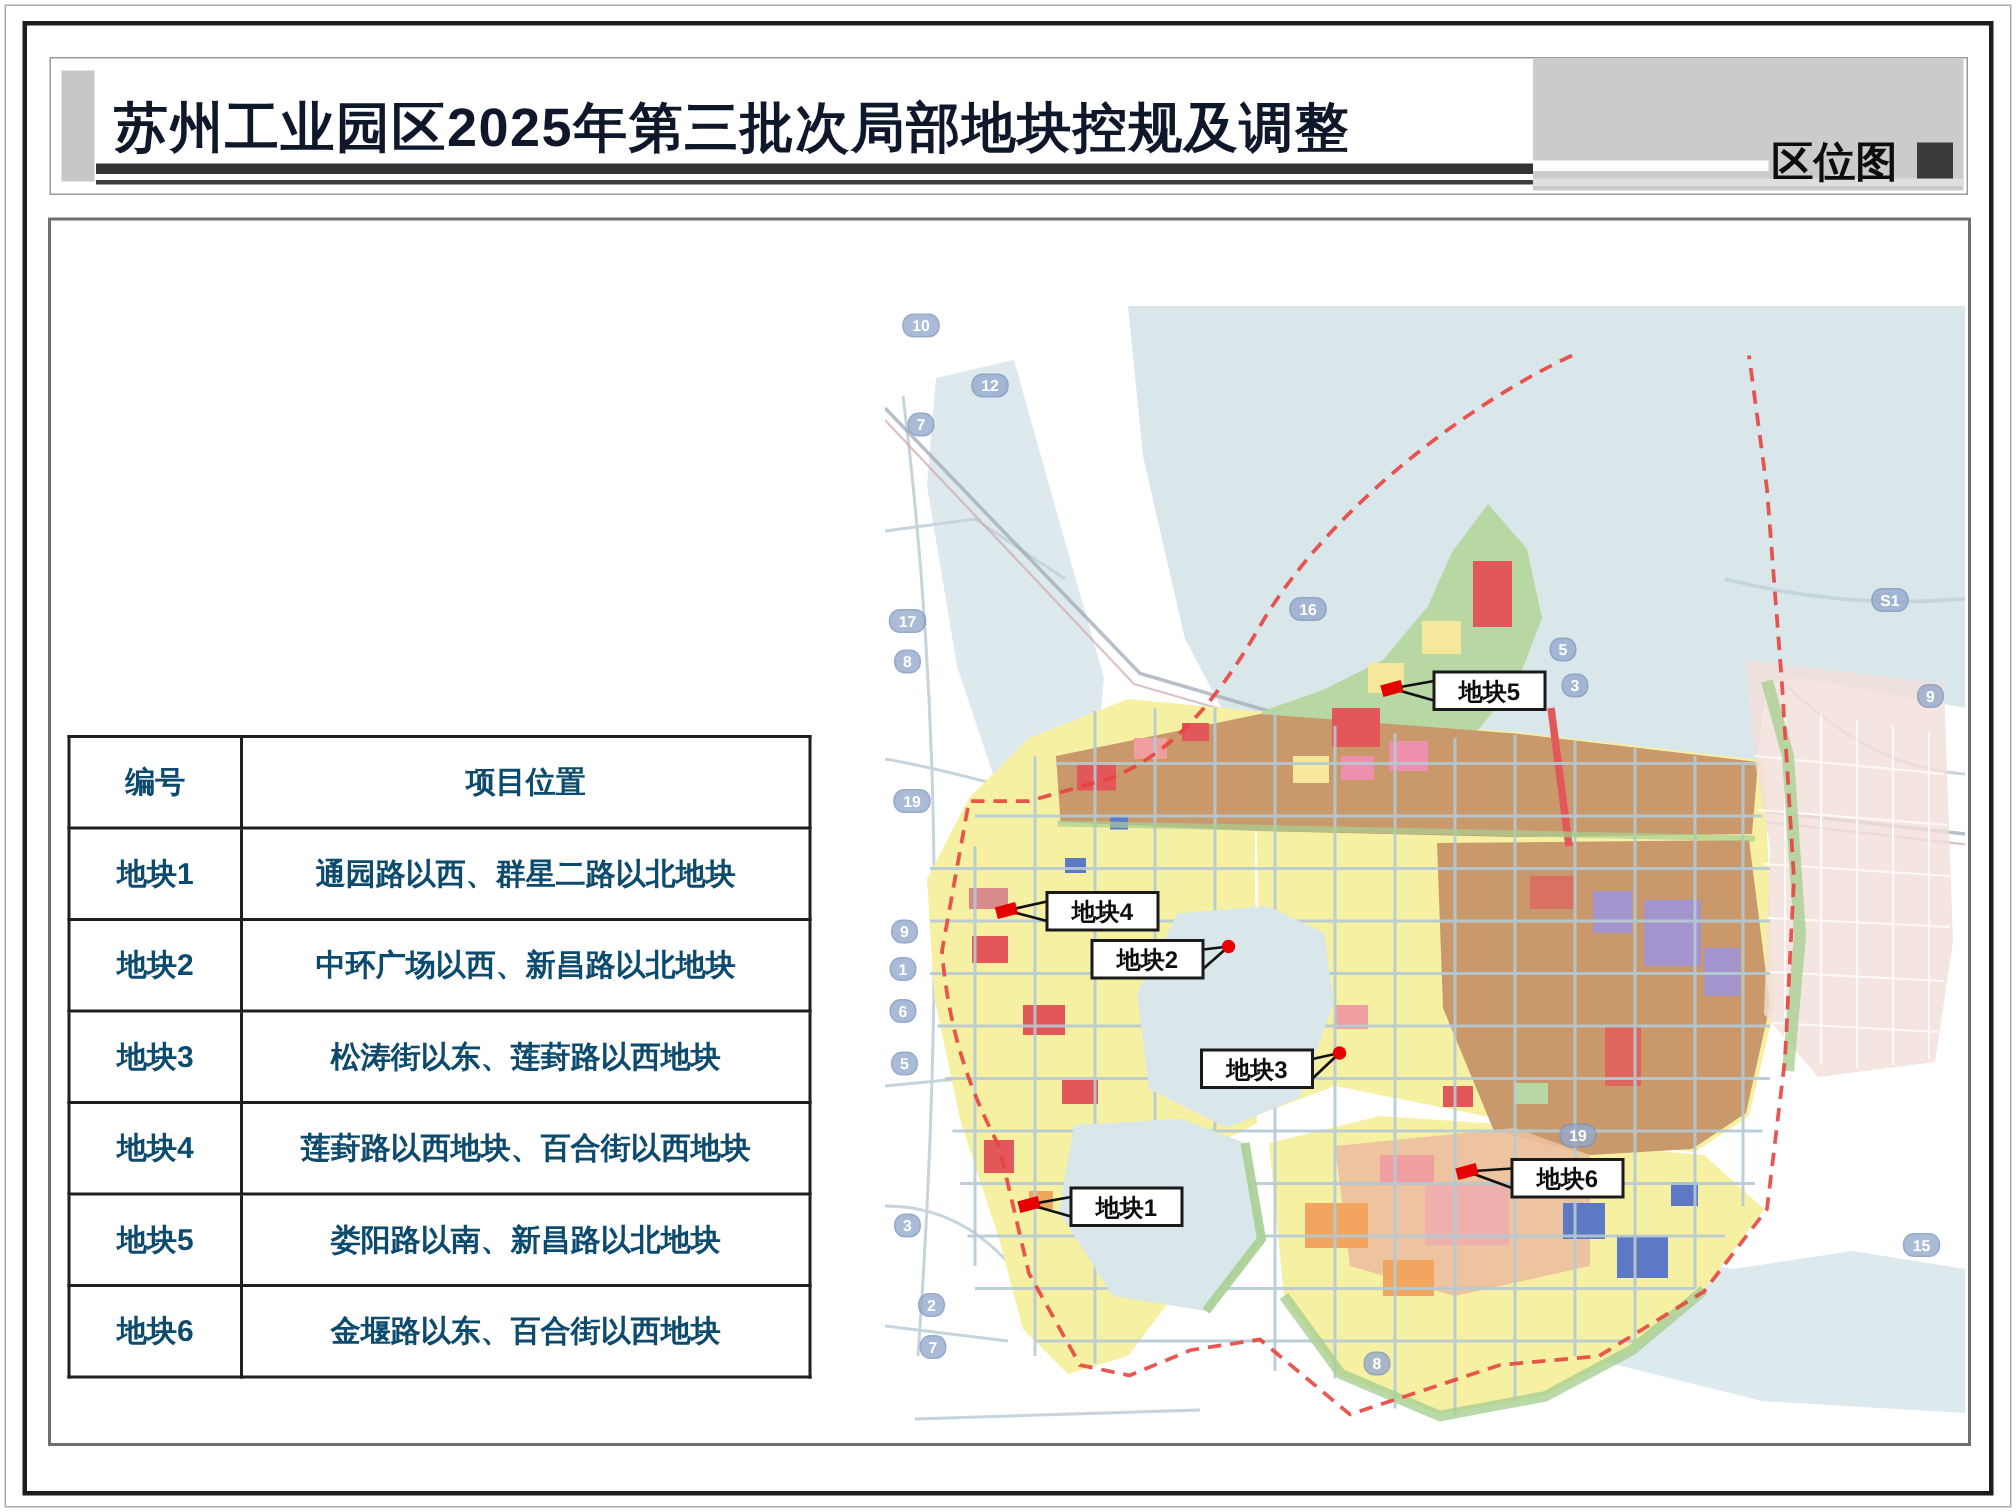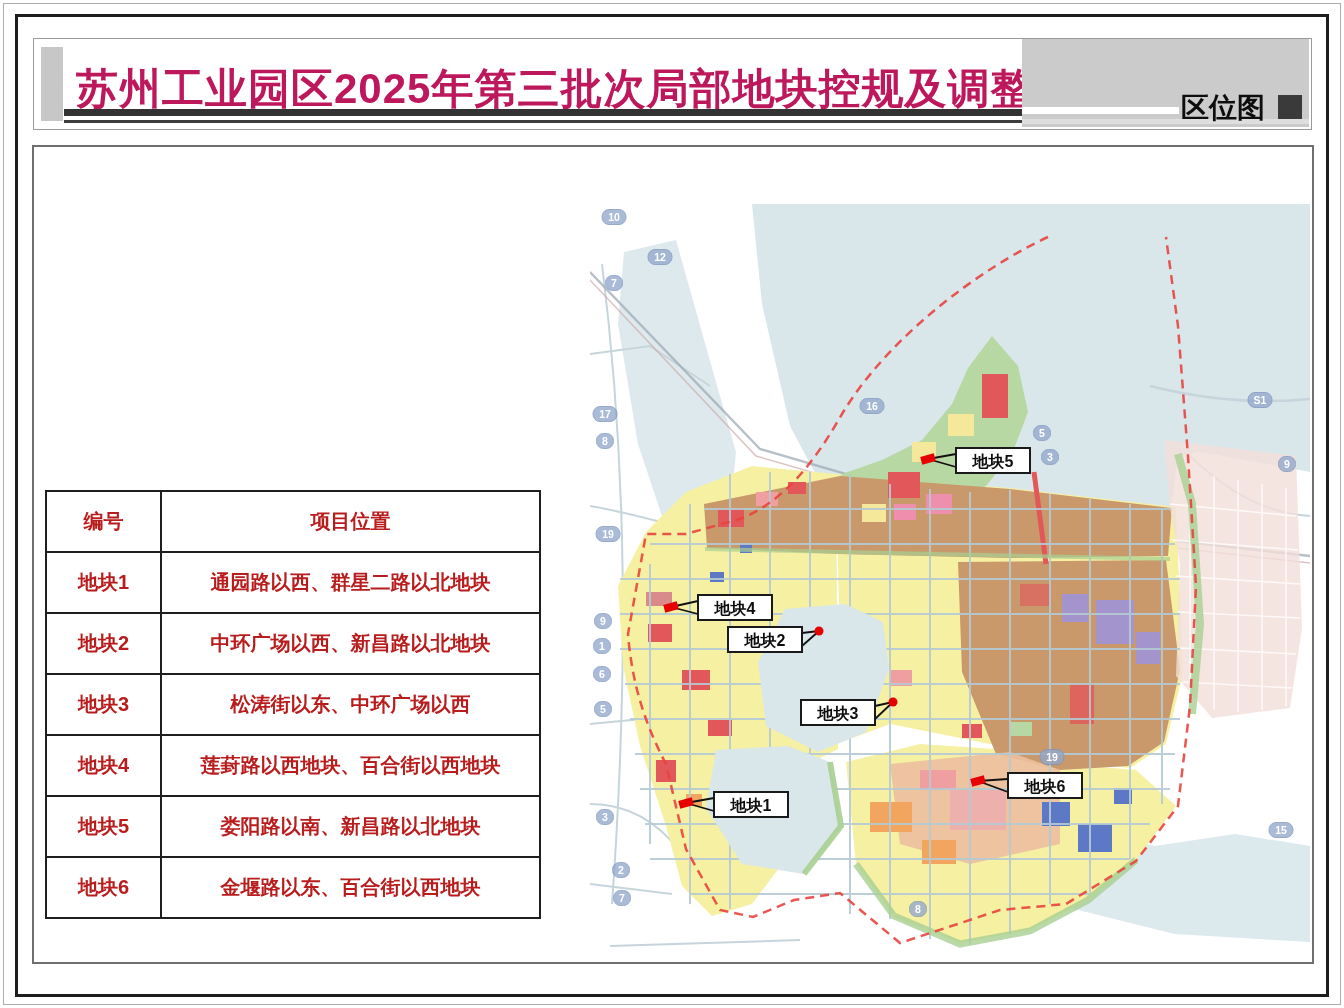--- a/index.html
+++ b/index.html
@@ -5,38 +5,38 @@
   html,body{margin:0;padding:0;background:#fff;}
   #page{position:relative;width:1344px;height:1008px;background:#fff;overflow:hidden;
         font-family:"Liberation Sans","DejaVu Sans",sans-serif;color:#111;}
   .border-a{position:absolute;left:3px;top:3px;right:3px;bottom:3px;border:1px solid #acacac;}
   .border-b{position:absolute;left:15px;top:14px;right:15px;bottom:11px;border:3px solid #1d1d1d;}
 
   
   .title-box{position:absolute;left:33px;top:38px;width:1277px;height:90px;background:#fff;
              border:1px solid #9a9a9a;}
   .title-accent{position:absolute;left:7px;top:8px;width:22px;height:74px;background:#c7c7c7;}
-  .title-text{position:absolute;left:42px;top:22px;font-size:42px;font-weight:bold;
-              letter-spacing:1px;white-space:nowrap;color:#be185d;}
+  .title-text{position:absolute;left:42px;top:22px;font-size:36px;font-weight:bold;
+              letter-spacing:1px;white-space:nowrap;color:#0f172a;}
   .rule-thick{position:absolute;left:30px;top:70px;width:958px;height:7px;background:#333;}
   .rule-thin{position:absolute;left:30px;top:81px;width:958px;height:3px;background:#3d3d3d;}
   .corner-panel{position:absolute;left:988px;top:0;width:287px;height:88px;background:#cbcbcb;}
   .corner-white-strip{position:absolute;left:0;top:68px;width:157px;height:7px;background:#fff;}
   .corner-light-strip{position:absolute;left:0;top:80px;width:287px;height:5px;background:#dedede;}
   .corner-label{position:absolute;right:44px;top:50px;font-size:28px;font-weight:bold;color:#0d0d0d;}
   .corner-square{position:absolute;right:7px;top:56px;width:24px;height:24px;background:#3a3a3a;}
 
   
   .content-frame{position:absolute;left:32px;top:145px;width:1278px;height:815px;
                  border:2px solid #6f6f6f;background:#fff;}
 
   
   table.loc-table{position:absolute;left:45px;top:490px;border-collapse:collapse;table-layout:fixed;}
   table.loc-table th,table.loc-table td{border:2px solid #1f1f1f;text-align:center;vertical-align:middle;
-       font-size:20px;font-weight:bold;color:#b91c1c;background:#fff;padding:0;margin-left:47px;}
+       font-size:20px;font-weight:bold;color:#0c4a6e;background:#fff;padding:0;margin-left:47px;}
   table.loc-table .c1{width:113px;}
   table.loc-table .c2{width:377px;}
   table.loc-table tr{height:61px;}
 
   
   .map-wrap{position:absolute;left:590px;top:204px;width:720px;height:768px;}
   svg text{font-family:"Liberation Sans","DejaVu Sans",sans-serif;}
 </style>
 </head>
 <body>
@@ -71,21 +71,21 @@
         <tr>
           <td class="c1">地块1</td>
           <td class="c2">通园路以西、群星二路以北地块</td>
         </tr>
         <tr>
           <td class="c1">地块2</td>
           <td class="c2">中环广场以西、新昌路以北地块</td>
         </tr>
         <tr>
           <td class="c1">地块3</td>
-          <td class="c2">松涛街以东、中环广场以西</td>
+          <td class="c2">松涛街以东、莲葑路以西地块</td>
         </tr>
         <tr>
           <td class="c1">地块4</td>
           <td class="c2">莲葑路以西地块、百合街以西地块</td>
         </tr>
         <tr>
           <td class="c1">地块5</td>
           <td class="c2">娄阳路以南、新昌路以北地块</td>
         </tr>
         <tr>

